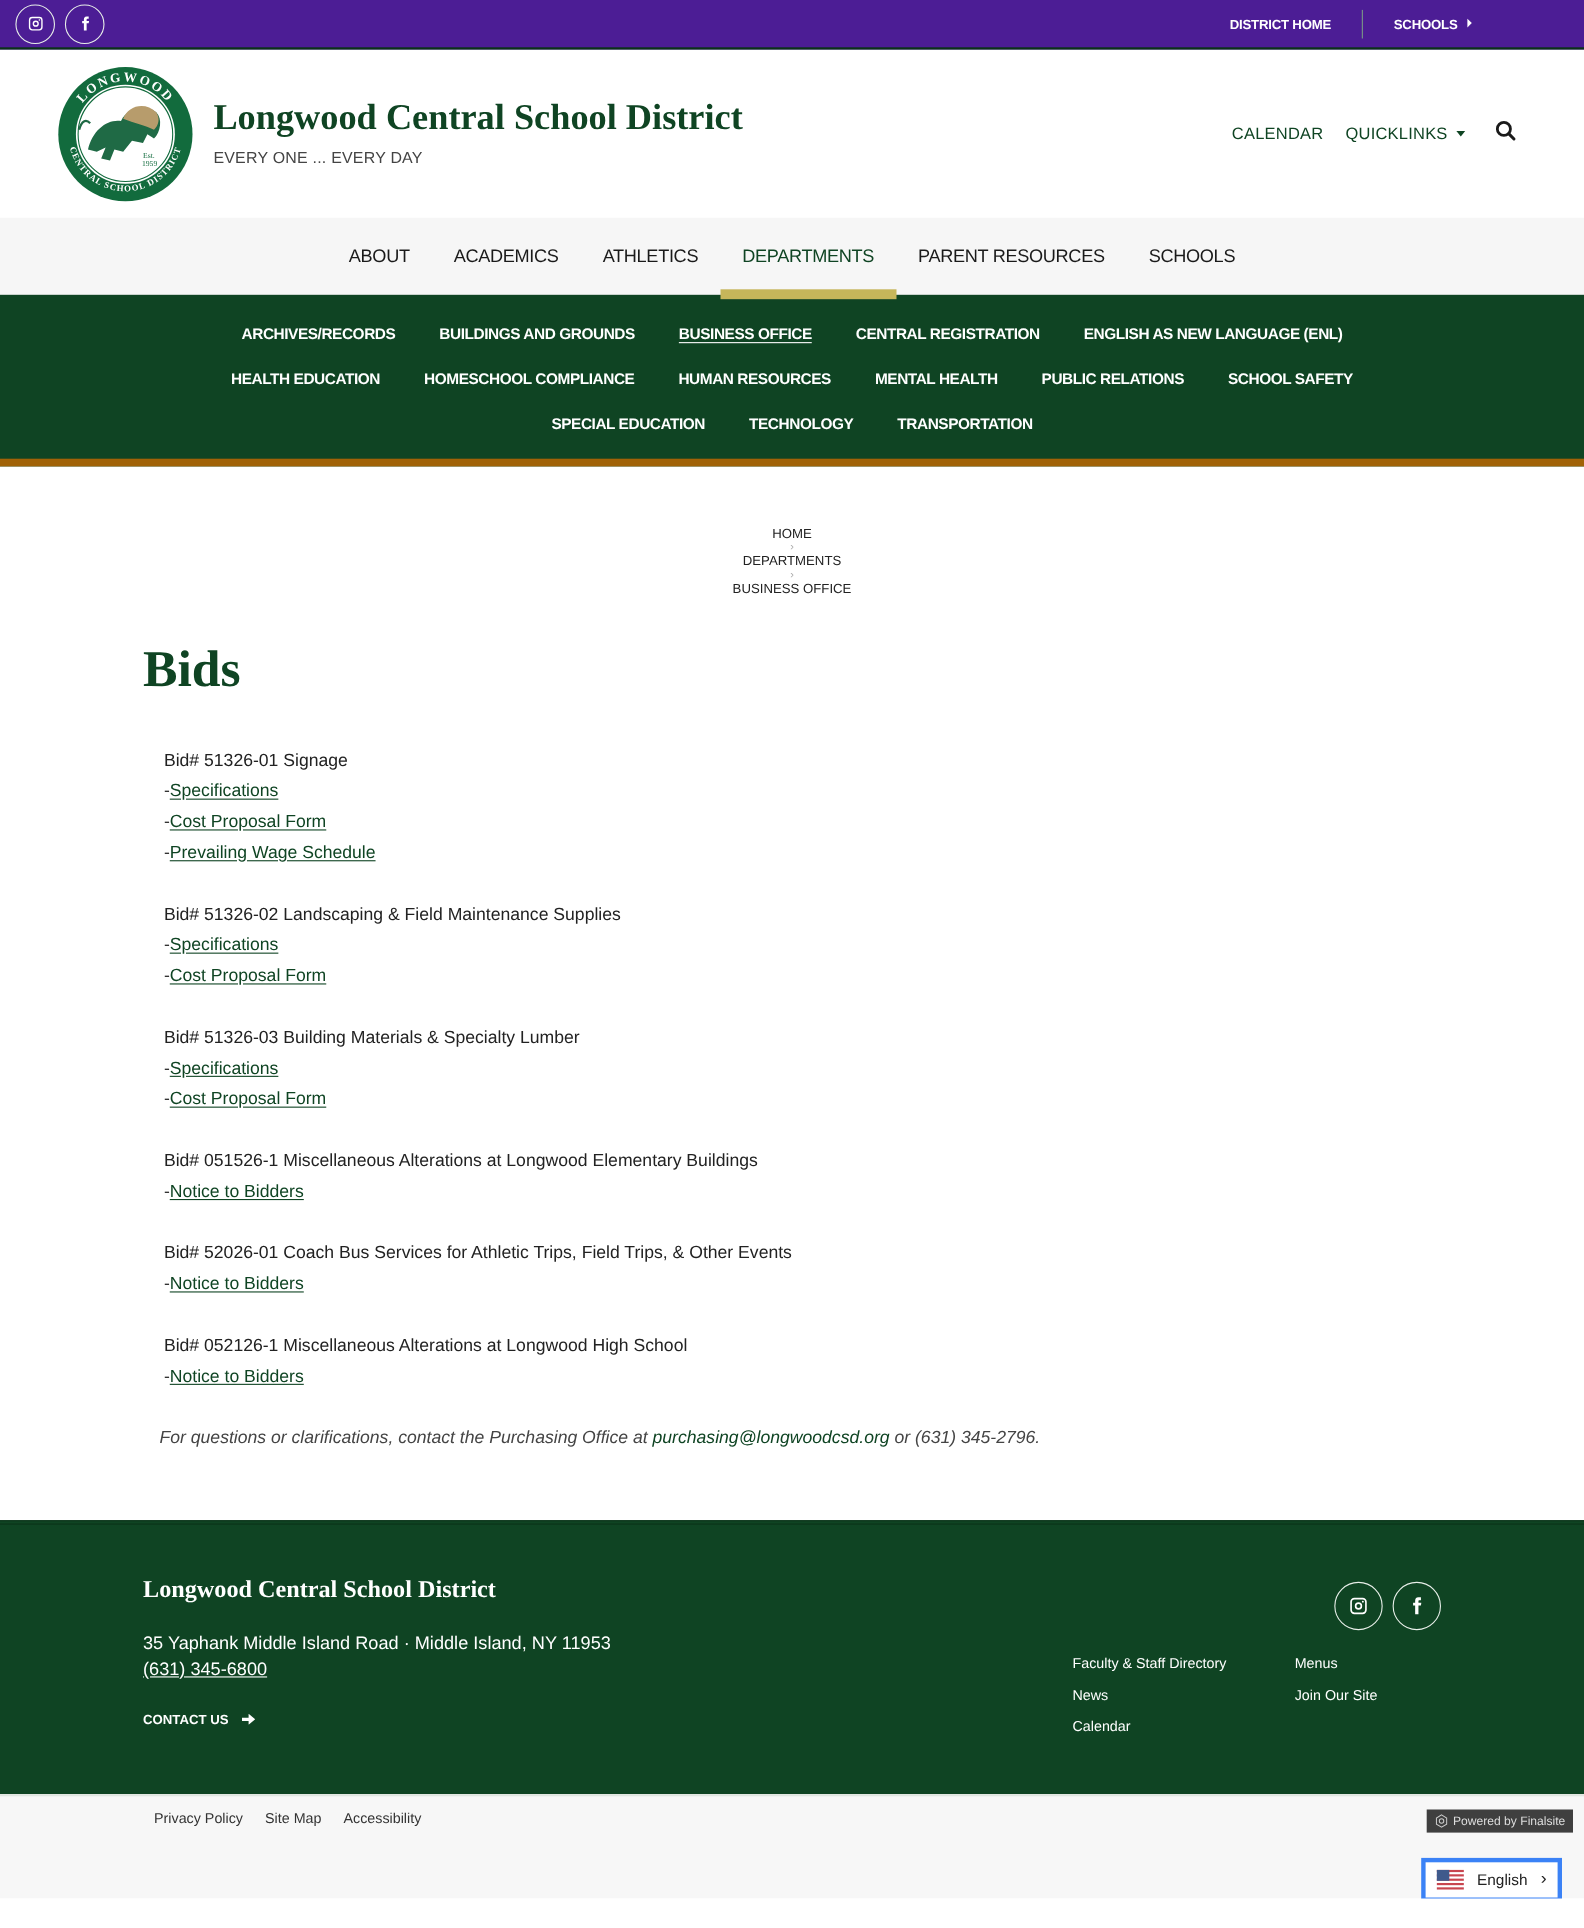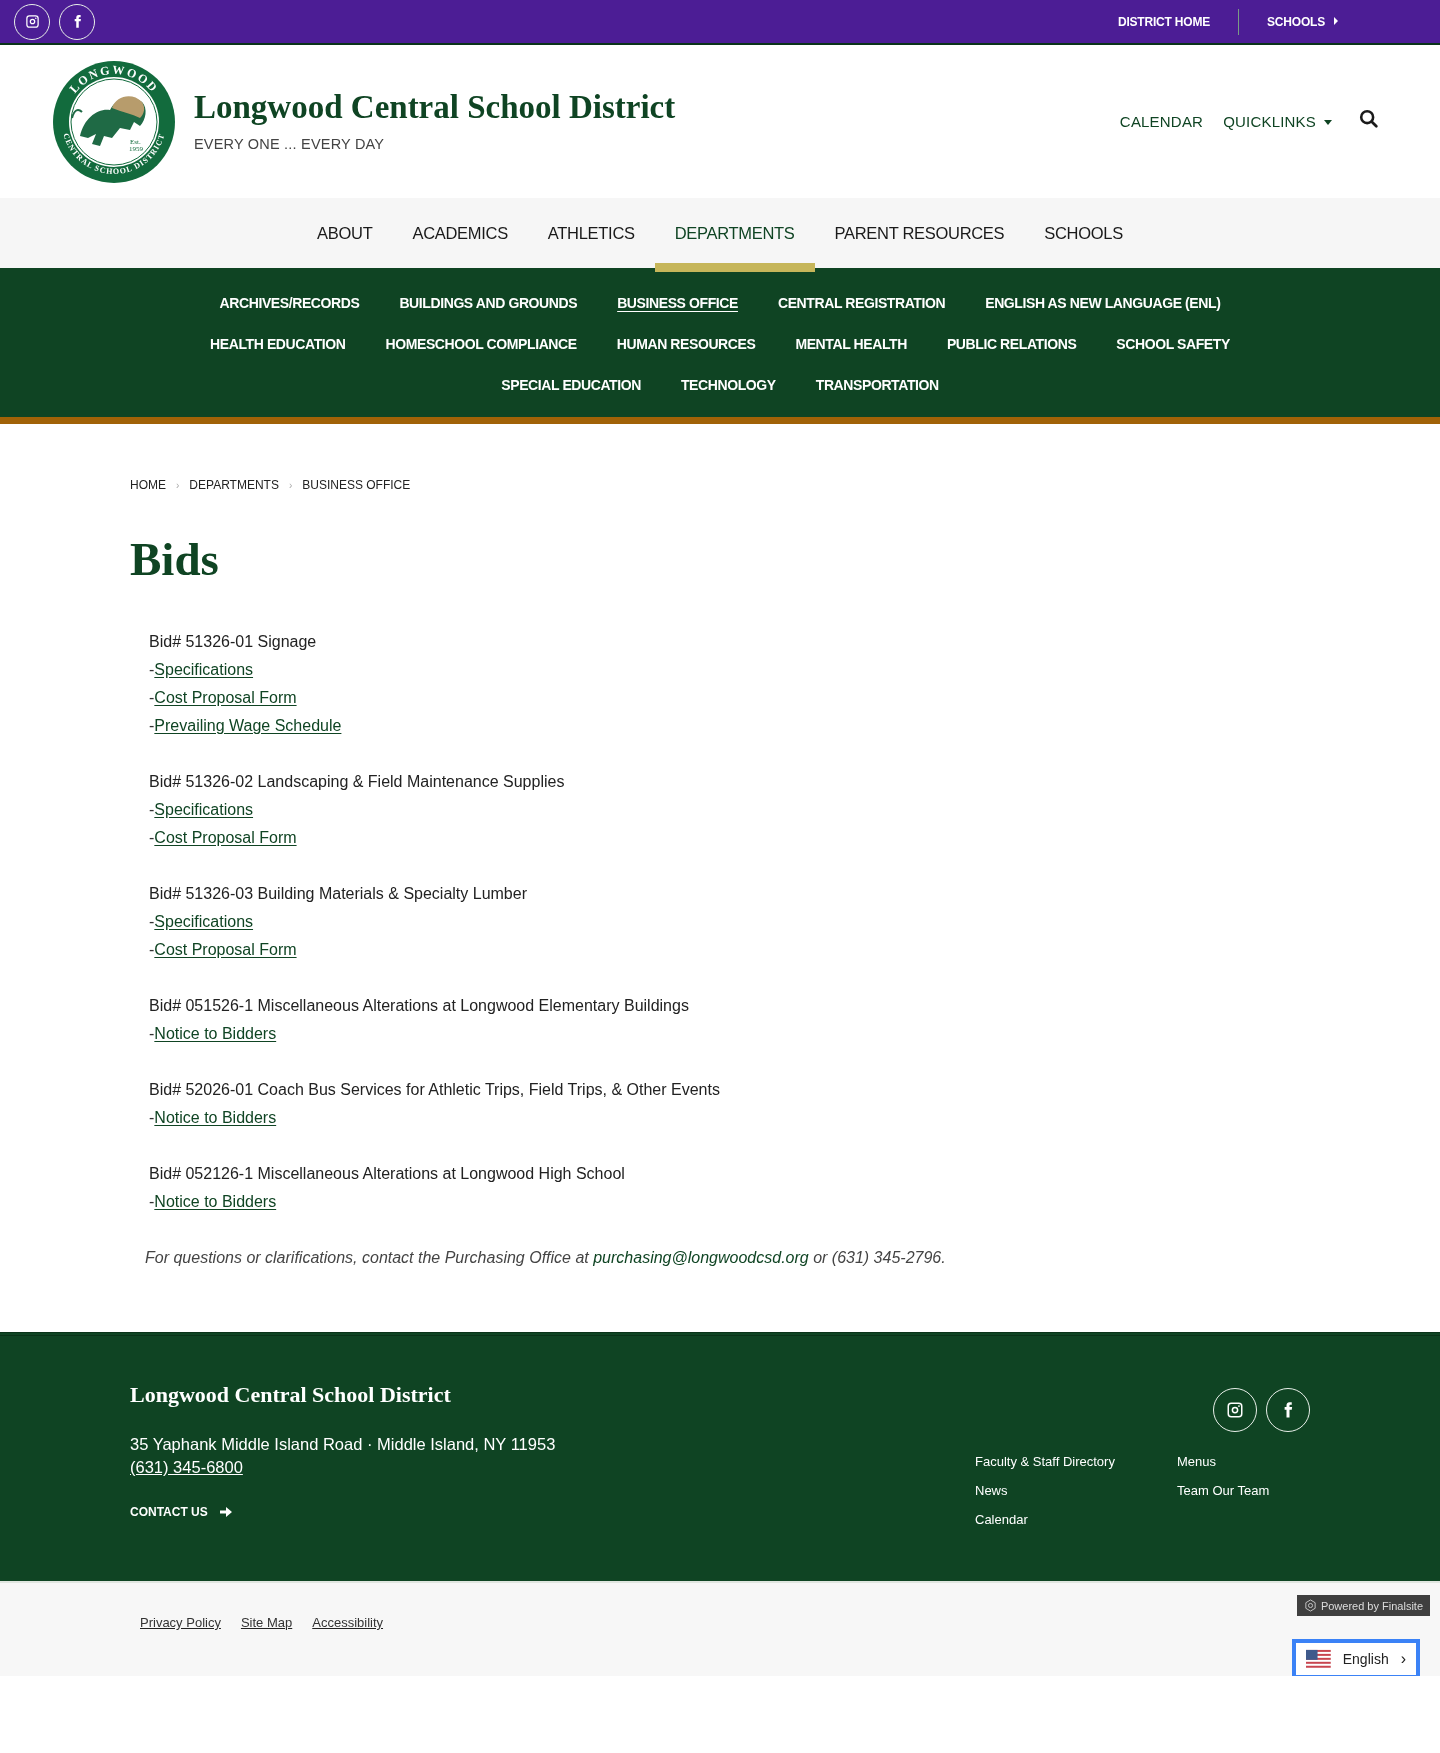--- a/index.html
+++ b/index.html
@@ -35,21 +35,21 @@
   .main-nav-item.active::after { content: ""; position: absolute; left: 0; right: 0; bottom: -4px; height: 9px; background: #c6b65a; z-index: 2; }
 
   
   .sub-nav { background: #0f4423; padding: 14px 0 12px; border-bottom: 7px solid #a16207; }
   .sub-row { display: flex; justify-content: center; height: 41px; align-items: center; }
   .sub-item { color: #fff; font-family: "Liberation Sans", sans-serif; font-size: 14px; font-weight: bold; text-decoration: none; padding: 0 20px; letter-spacing: -0.4px; }
   .sub-item.current { text-decoration: underline; text-underline-offset: 3px; }
 
   
   .content { padding: 54px 130px 60px; }
-  .breadcrumb { display: flex; align-items: center; font-family: "Liberation Sans", sans-serif; font-size: 12px; color: #222; }
+  .breadcrumb { display: flex; align-items: center; font-family: "Liberation Sans", sans-serif; font-size: 12px; color: #222; flex-direction: column; }
   .crumb { text-decoration: none; color: #222; }
   .crumb-sep { color: #aaa; margin: 0 10px; font-size: 10px; }
   .page-title { font-family: "Liberation Serif", "DejaVu Serif", serif; font-weight: bold; font-size: 47px; color: #0f4423; margin-top: 40px; }
   .bids { margin-top: 42px; margin-left: 19px; }
   .bid { margin-bottom: 28px; font-family: "Liberation Sans", sans-serif; font-size: 16px; line-height: 28px; color: #222; }
   .bid-title { color: #222; }
   .bid-link-row { color: #333; }
   .bid-link { color: #0f4423; text-decoration: underline; text-underline-offset: 2px; }
   .contact-note { font-family: "Liberation Sans", sans-serif; font-style: italic; font-size: 16px; color: #444; line-height: 28px; margin-left: 15px; }
   .contact-note a { color: #0f4423; }
@@ -65,21 +65,21 @@
   .footer-legal .read-more { font-weight: bold; color: #fff; text-decoration: none; }
   .footer-right { width: 335px; position: relative; }
   .footer-social { position: absolute; right: 0; top: 6px; display: flex; gap: 9px; }
   .footer-social .social-btn { width: 44px; height: 44px; }
   .footer-social .social-btn svg { width: 18px; height: 18px; }
   .footer-links { display: grid; grid-template-columns: 202px 140px; row-gap: 10px; margin-top: 70px; }
   .footer-link { font-family: "Liberation Sans", sans-serif; font-size: 13px; color: #fff; text-decoration: none; line-height: 19px; }
 
   
   .bottom-bar { background: #f7f7f7; height: 95px; position: relative; border-top: 2px solid #e0e6e0; }
-  .legal-links { position: absolute; left: 140px; top: 32px; display: flex; gap: 20px; text-decoration: underline; }
+  .legal-links { position: absolute; left: 140px; top: 12px; display: flex; gap: 20px; }
   .legal-link { font-family: "Liberation Sans", sans-serif; font-size: 13px; color: #333; text-decoration: none; }
   .powered { position: absolute; right: 10px; top: 12px; background: #3f3f3f; color: #ddd; font-family: "Liberation Sans", sans-serif; font-size: 11px; padding: 4px 7px; display: flex; align-items: center; gap: 4px; }
   .lang-select { position: absolute; right: 20px; top: 56px; width: 128px; height: 40px; background: #fff; border: 4px solid #3b82f6; display: flex; align-items: center; padding: 0 10px; gap: 12px; font-family: "Liberation Sans", sans-serif; font-size: 14px; color: #222; }
   .lang-chevron { margin-left: auto; font-size: 16px; color: #222; }
 </style>
 </head>
 <body>
 
 <div class="utility-bar">
   <div class="social">
@@ -236,21 +236,21 @@
       <a class="social-btn">
         <svg viewBox="0 0 24 24">
             <path d="M14 8V6c0-.8.5-1 1-1h2V1.5h-3c-3 0-4 2-4 4.5V8H7.5v3.5H10V22h4V11.5h3l.5-3.5H14z"></path>
           </svg>
       </a>
     </div>
     <div class="footer-links">
       <a class="footer-link">Faculty &amp; Staff Directory</a>
       <a class="footer-link">Menus</a>
       <a class="footer-link">News</a>
-      <a class="footer-link">Team Our Team</a>
+      <a class="footer-link">Join Our Site</a>
       <a class="footer-link">Calendar</a>
     </div>
   </div>
 </footer>
 
 <div class="bottom-bar">
   <div class="legal-links">
     <a class="legal-link">Privacy Policy</a>
     <a class="legal-link">Site Map</a>
     <a class="legal-link">Accessibility</a>

